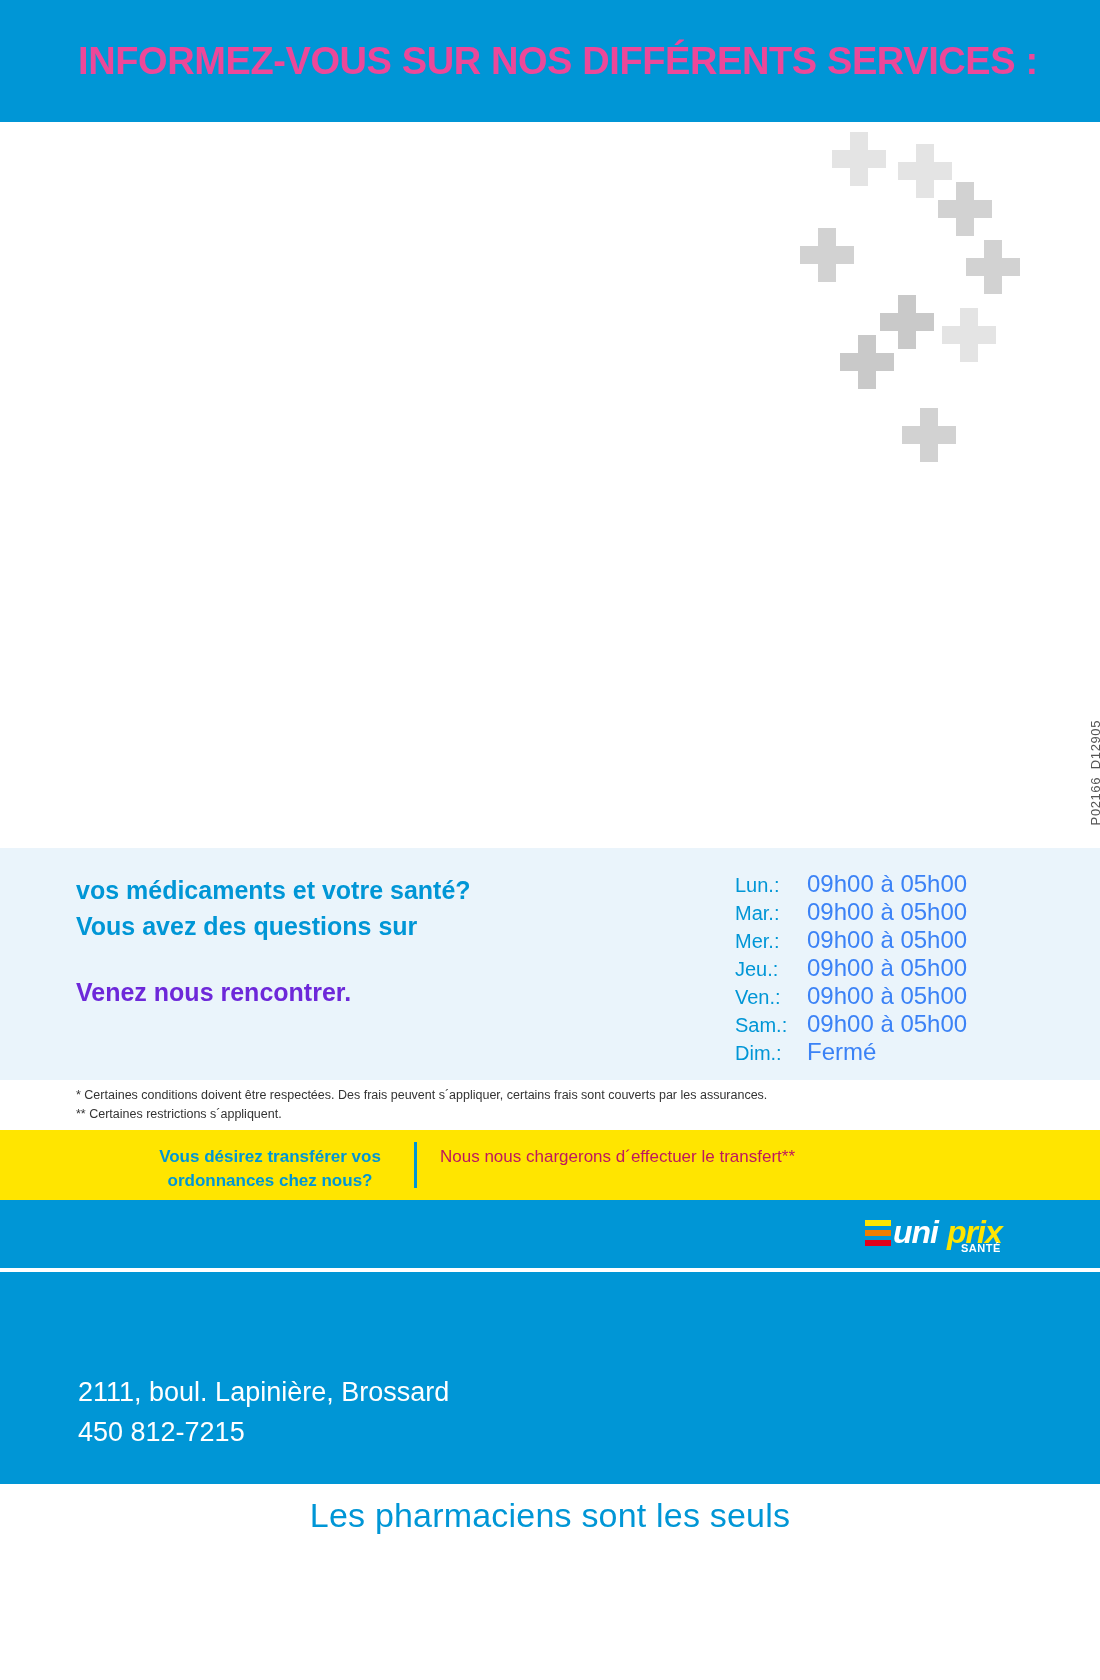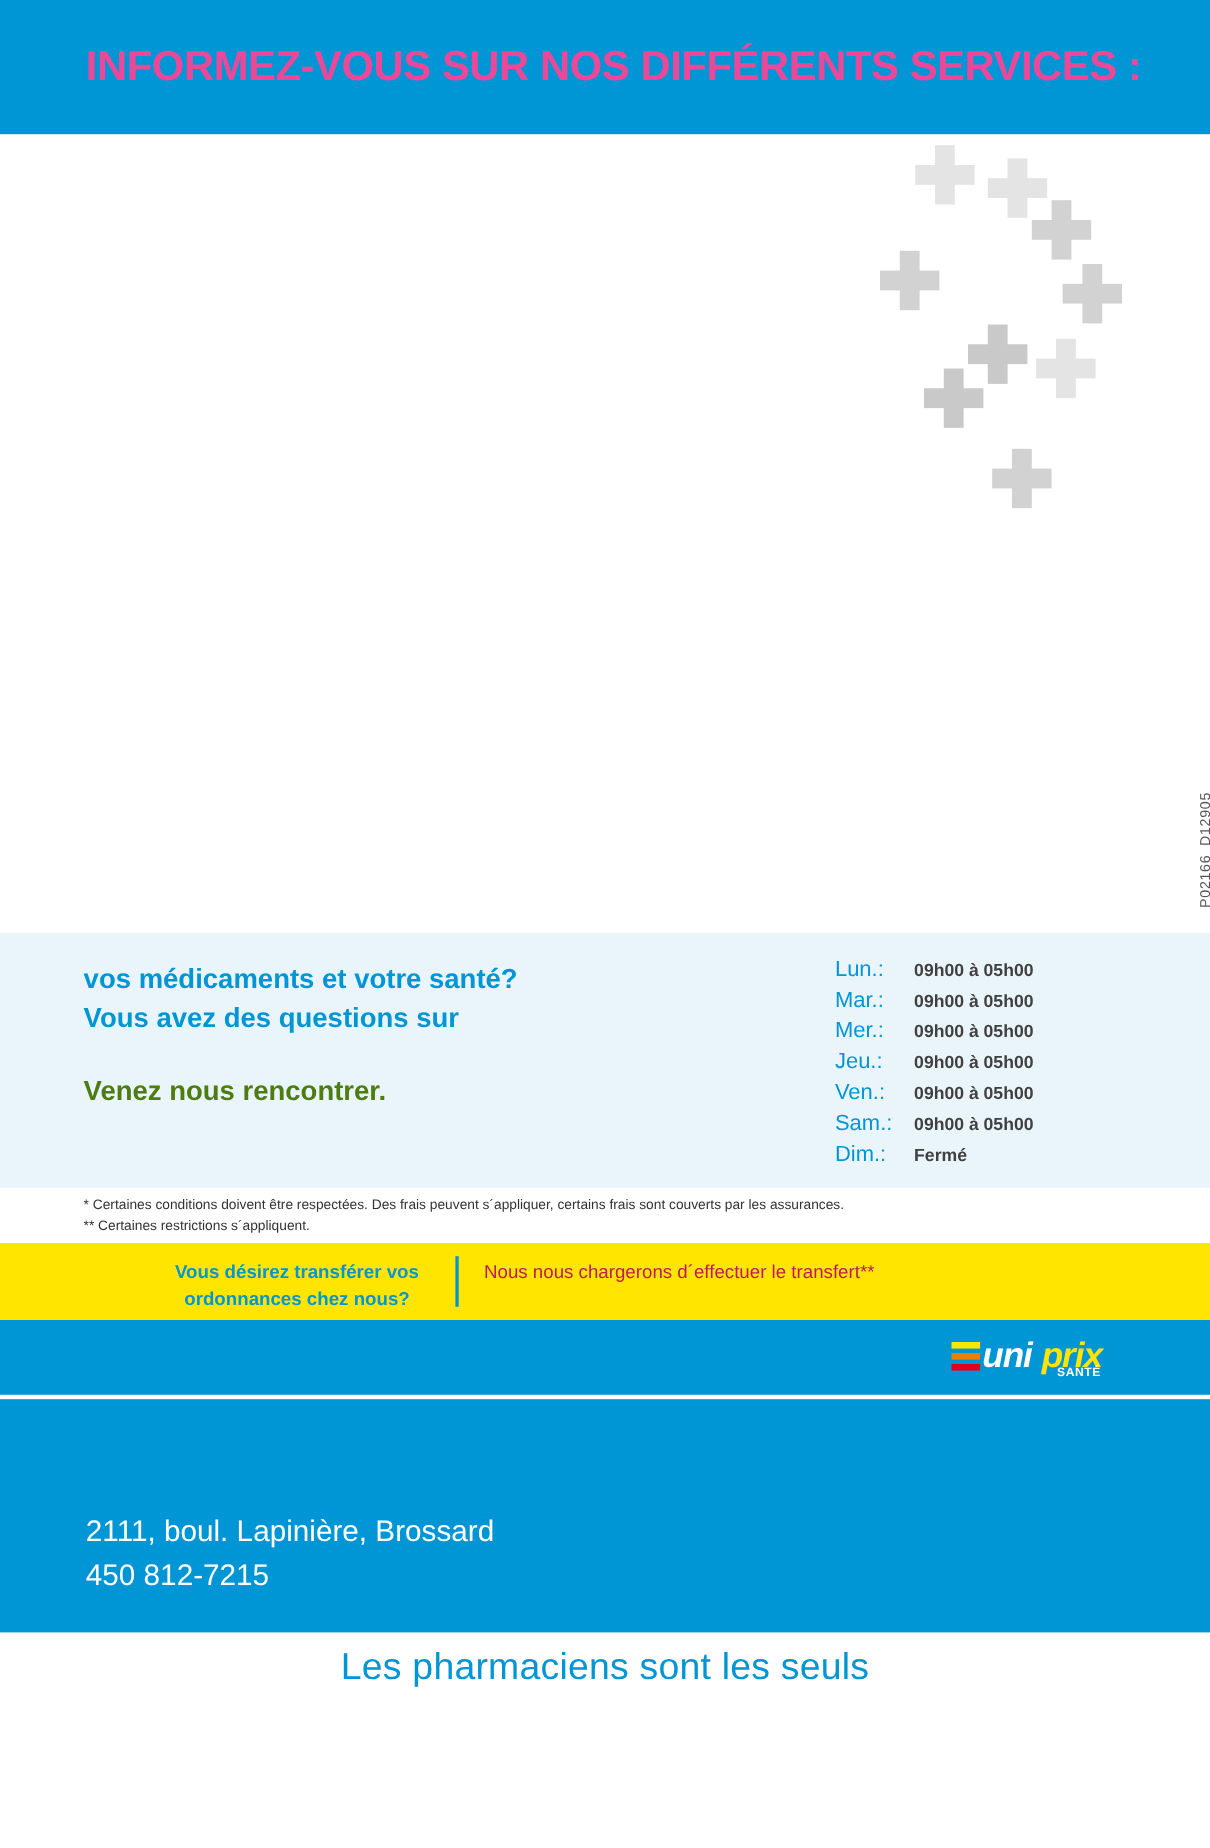--- a/index.html
+++ b/index.html
@@ -99,47 +99,45 @@
     top: 872px;
     color: #0096d6;
     font-size: 25px;
     font-weight: bold;
     line-height: 36px;
   }
   .venez {
     position: absolute;
     left: 76px;
     top: 978px;
-    color: #4d7c0f;
+    color: #6d28d9;
     font-size: 25px;
     font-weight: bold;
   }
 
   .hours {
     position: absolute;
     left: 735px;
     top: 870px;
     width: 300px;
-    margin-left: 24px;
   }
   .hour-row {
     display: flex;
     align-items: baseline;
     height: 28px;
   }
   .hour-day {
     width: 72px;
     color: #0096d6;
     font-size: 20px;
     text-align: left;
   }
   .hour-time {
-    color: #404040;
-    font-size: 16px;
-    font-weight: bold;
+    color: #3b82f6;
+    font-size: 24px;
   }
 
   
   .footnotes {
     position: absolute;
     left: 76px;
     top: 1086px;
     color: #333333;
     font-size: 12.5px;
     line-height: 19px;

